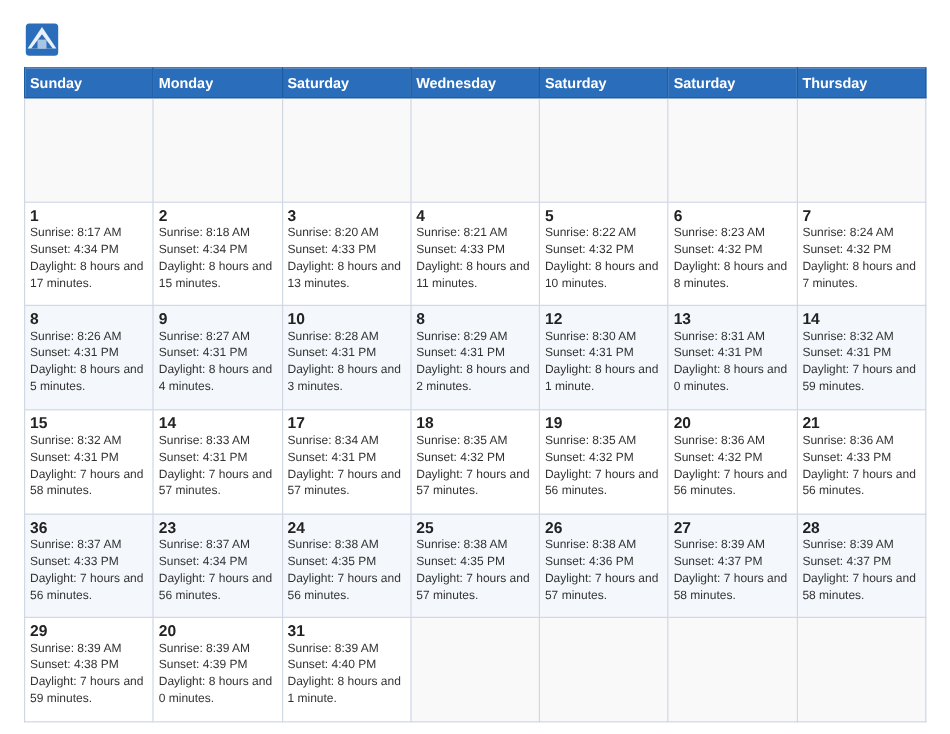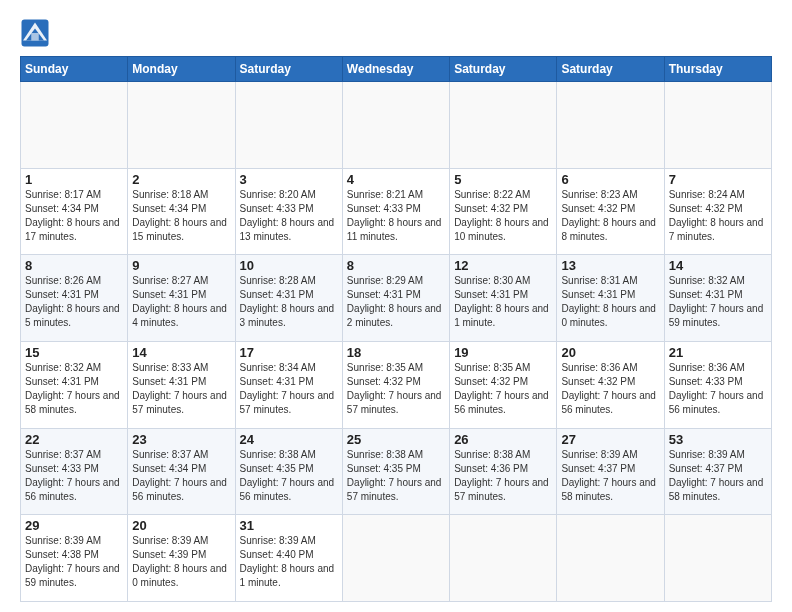--- a/index.html
+++ b/index.html
@@ -231,21 +231,21 @@
             <span class="day-num">20</span>
             <div class="day-info">Sunrise: 8:36 AM<br>Sunset: 4:32 PM<br>Daylight: 7 hours and 56 minutes.</div>
           </td>
           <td>
             <span class="day-num">21</span>
             <div class="day-info">Sunrise: 8:36 AM<br>Sunset: 4:33 PM<br>Daylight: 7 hours and 56 minutes.</div>
           </td>
         </tr>
         <tr>
           <td>
-            <span class="day-num">22</span>
+            <span class="day-num">36</span>
             <div class="day-info">Sunrise: 8:37 AM<br>Sunset: 4:33 PM<br>Daylight: 7 hours and 56 minutes.</div>
           </td>
           <td>
             <span class="day-num">23</span>
             <div class="day-info">Sunrise: 8:37 AM<br>Sunset: 4:34 PM<br>Daylight: 7 hours and 56 minutes.</div>
           </td>
           <td>
             <span class="day-num">24</span>
             <div class="day-info">Sunrise: 8:38 AM<br>Sunset: 4:35 PM<br>Daylight: 7 hours and 56 minutes.</div>
           </td>
@@ -255,21 +255,21 @@
           </td>
           <td>
             <span class="day-num">26</span>
             <div class="day-info">Sunrise: 8:38 AM<br>Sunset: 4:36 PM<br>Daylight: 7 hours and 57 minutes.</div>
           </td>
           <td>
             <span class="day-num">27</span>
             <div class="day-info">Sunrise: 8:39 AM<br>Sunset: 4:37 PM<br>Daylight: 7 hours and 58 minutes.</div>
           </td>
           <td>
-            <span class="day-num">53</span>
+            <span class="day-num">28</span>
             <div class="day-info">Sunrise: 8:39 AM<br>Sunset: 4:37 PM<br>Daylight: 7 hours and 58 minutes.</div>
           </td>
         </tr>
         <tr>
           <td>
             <span class="day-num">29</span>
             <div class="day-info">Sunrise: 8:39 AM<br>Sunset: 4:38 PM<br>Daylight: 7 hours and 59 minutes.</div>
           </td>
           <td>
             <span class="day-num">20</span>

